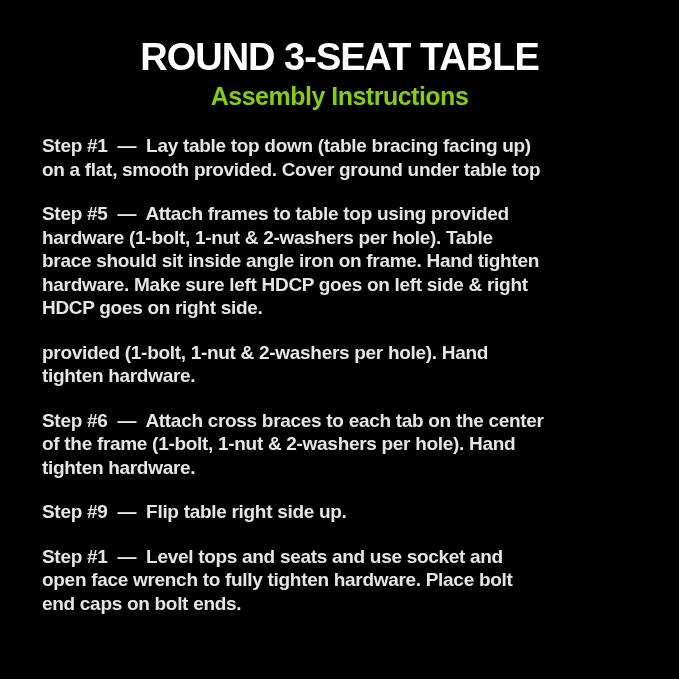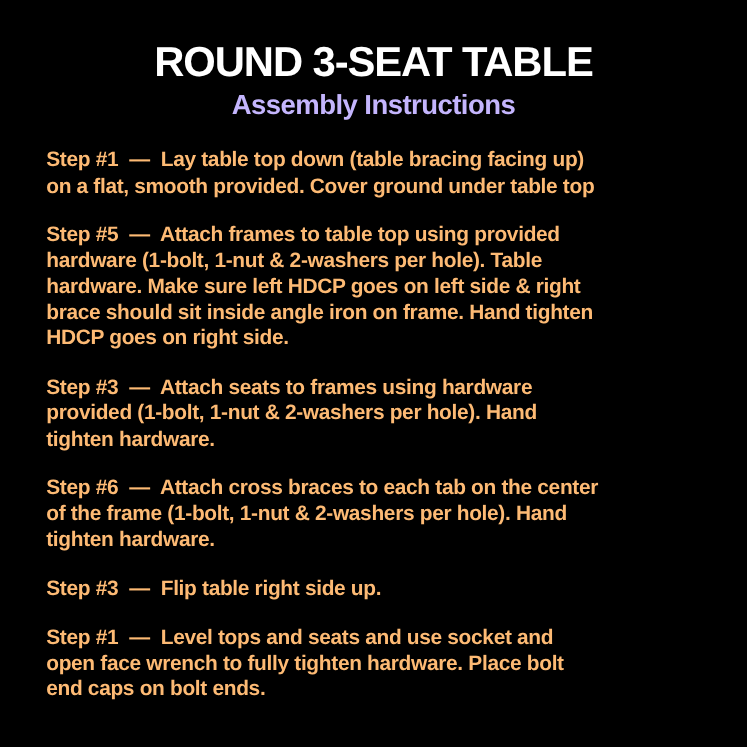--- a/index.html
+++ b/index.html
@@ -28,78 +28,77 @@
     font-weight: bold;
     color: #ffffff;
   }
   .subtitle {
     margin: 6px 0 0 0;
     text-align: center;
     font-size: 25px;
     line-height: 27px;
     letter-spacing: -0.5px;
     font-weight: bold;
-    color: #c4b5fd;
+    color: #84cc16;
   }
   .steps {
     margin-top: 24px;
     padding: 0 40px 0 42px;
   }
   .step {
     margin: 0 0 21px 0;
   }
   .step:last-child {
     margin-bottom: 0;
   }
   .line {
     font-size: 19px;
     line-height: 23.5px;
     letter-spacing: -0.3px;
     font-weight: bold;
     white-space: pre;      
-    color: #fdba74;
+    color: #e5e5e5;
   }
 </style>
 </head>
 <body>
 
 <div class="page">
 
   <h1 class="title">ROUND 3-SEAT TABLE</h1>
   <h2 class="subtitle">Assembly Instructions</h2>
 
   <div class="steps">
 
     <div class="step">
       <div class="line">Step #1  —  Lay table top down (table bracing facing up)</div>
       <div class="line">on a flat, smooth provided. Cover ground under table top</div>
     </div>
 
     <div class="step">
       <div class="line">Step #5  —  Attach frames to table top using provided</div>
       <div class="line">hardware (1-bolt, 1-nut &amp; 2-washers per hole). Table</div>
+      <div class="line">brace should sit inside angle iron on frame. Hand tighten</div>
       <div class="line">hardware. Make sure left HDCP goes on left side &amp; right</div>
-      <div class="line">brace should sit inside angle iron on frame. Hand tighten</div>
       <div class="line">HDCP goes on right side.</div>
     </div>
 
     <div class="step">
-      <div class="line">Step #3  —  Attach seats to frames using hardware</div>
       <div class="line">provided (1-bolt, 1-nut &amp; 2-washers per hole). Hand</div>
       <div class="line">tighten hardware.</div>
     </div>
 
     <div class="step">
       <div class="line">Step #6  —  Attach cross braces to each tab on the center</div>
       <div class="line">of the frame (1-bolt, 1-nut &amp; 2-washers per hole). Hand</div>
       <div class="line">tighten hardware.</div>
     </div>
 
     <div class="step">
-      <div class="line">Step #3  —  Flip table right side up.</div>
+      <div class="line">Step #9  —  Flip table right side up.</div>
     </div>
 
     <div class="step">
       <div class="line">Step #1  —  Level tops and seats and use socket and</div>
       <div class="line">open face wrench to fully tighten hardware. Place bolt</div>
       <div class="line">end caps on bolt ends.</div>
     </div>
 
   </div>
 </div>

